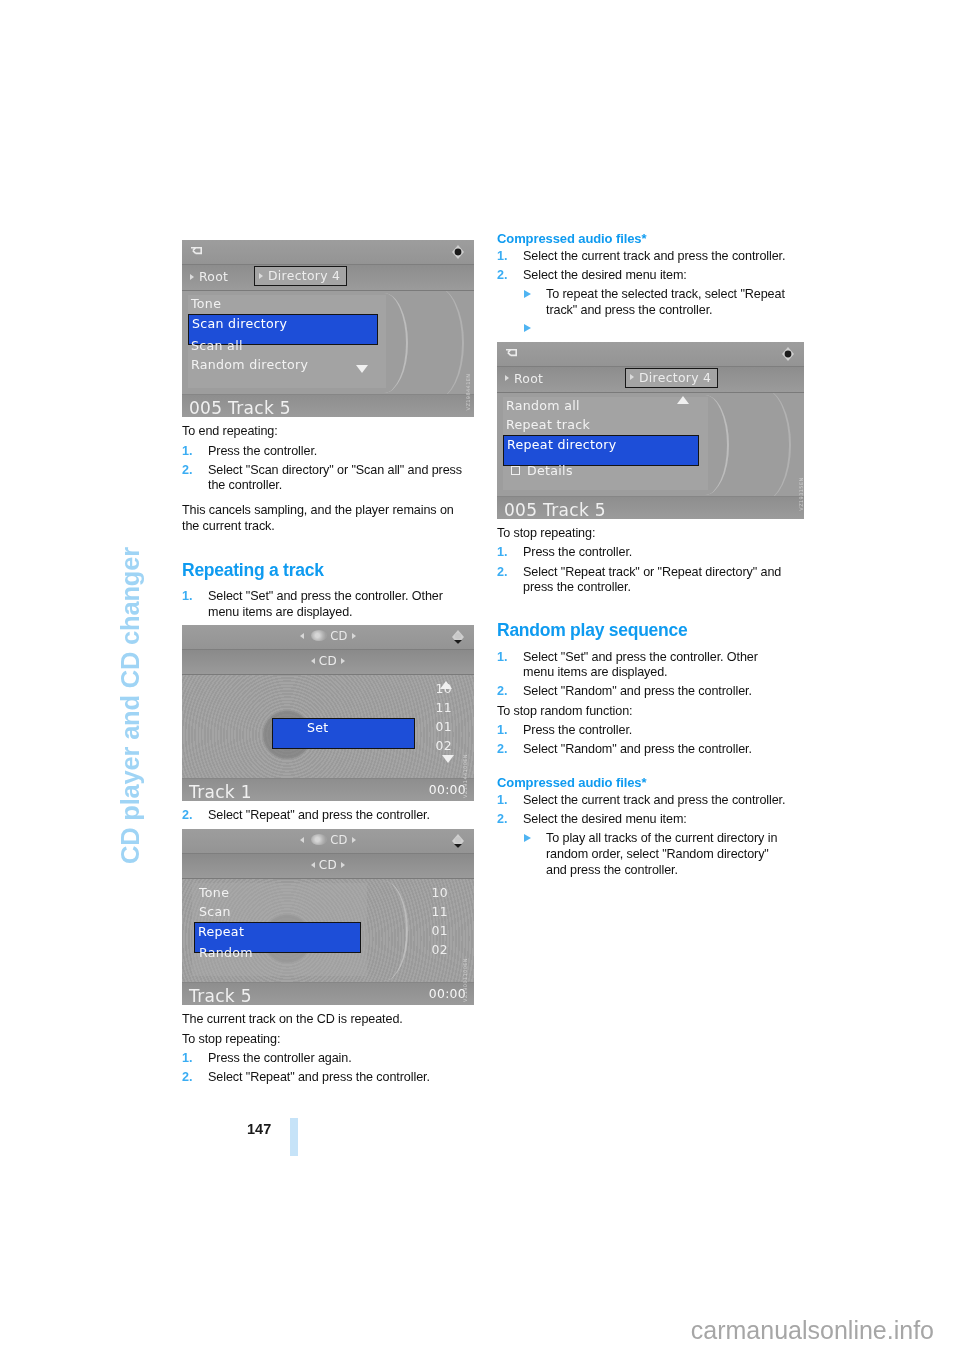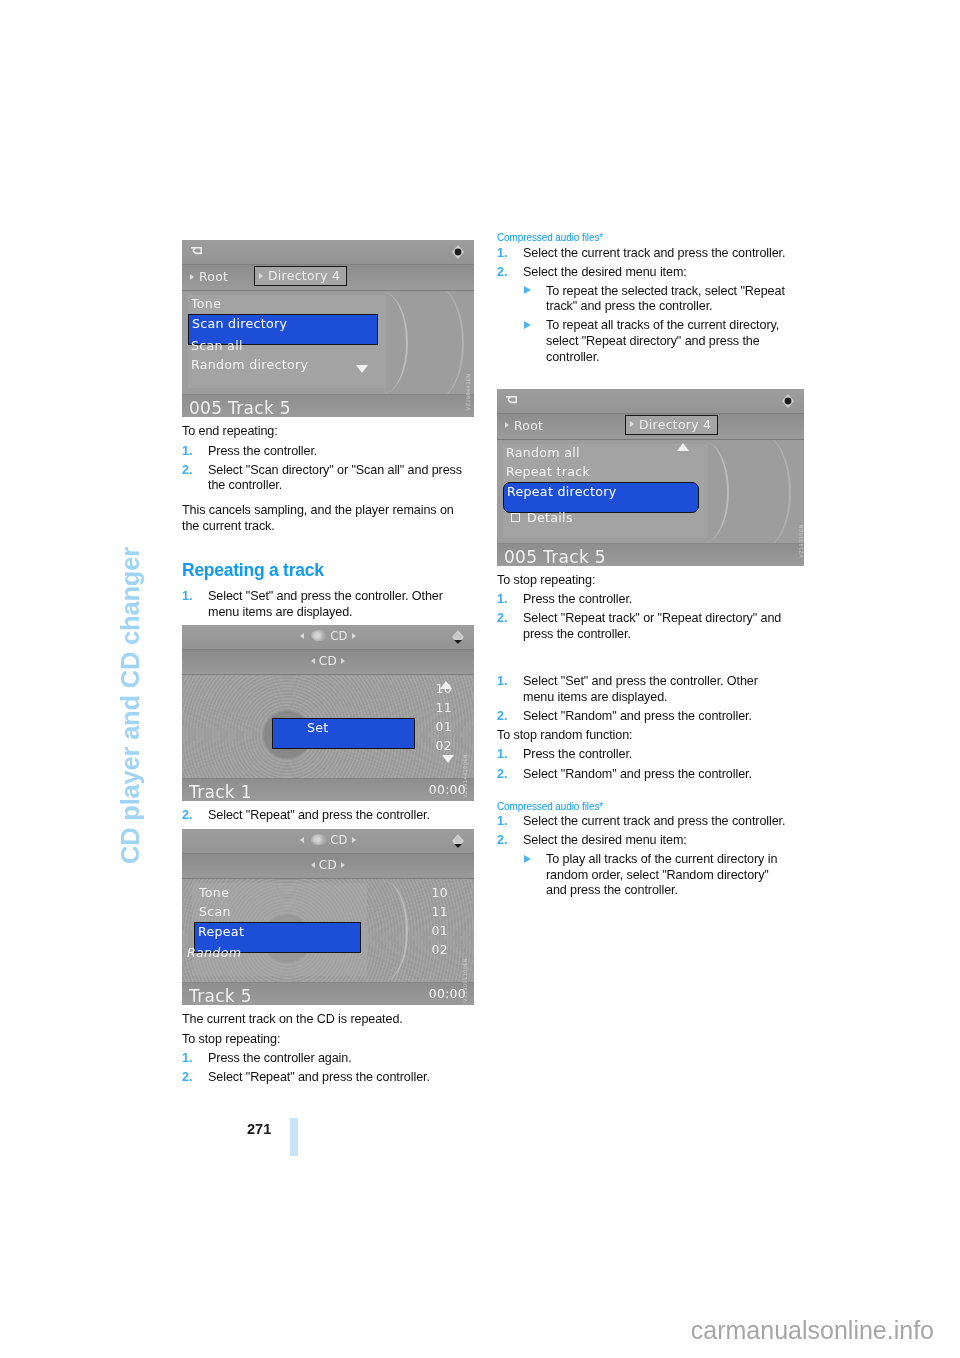--- a/index.html
+++ b/index.html
@@ -87,22 +87,22 @@
   .h2 {
     color: #0f9bf0;
     font-size: 17.5px;
     font-weight: bold;
     letter-spacing: -0.25px;
     line-height: 1.12;
     margin: 0 0 3px 0;
   }
   .h3 {
     color: #0f9bf0;
-    font-size: 10px;
-    font-weight: normal;
+    font-size: 13px;
+    font-weight: bold;
     letter-spacing: -0.1px;
     line-height: 1.15;
     margin: 0 0 2px 0;
   }
   p.para {
     font-size: 12.6px;
     line-height: 15.6px;
     color: #111;
     margin: 0 0 4px 0;
     letter-spacing: -0.1px;
@@ -485,21 +485,21 @@
         <div class="arc"></div>
         <div class="numcol" style="right:26px;">
           <div>10</div>
           <div>11</div>
           <div>01</div>
           <div>02</div>
         </div>
         <div class="sb-item" style="left:14px; top:5px; width:165px;"><span>Tone</span></div>
         <div class="sb-item" style="left:14px; top:24px; width:165px;"><span>Scan</span></div>
         <div class="sb-item sel" style="left:12px; top:43px; width:167px;"><span>Repeat</span></div>
-        <div class="sb-item" style="left:2px; top:65px; width:165px;font-style:italic;"><span>Random</span></div>
+        <div class="sb-item" style="left:14px; top:65px; width:165px;"><span>Random</span></div>
       </div>
       <div class="sb-bot">
         <span class="bl">Track 5</span>
         <span class="br">00:00</span>
       </div>
       <div class="shot-code">VZ19001100EN</div>
     </div>
 
     <p class="para">The current track on the CD is repeated.</p>
     <p class="para">To stop repeating:</p>
@@ -525,21 +525,20 @@
     <div class="step">
       <span class="num">2.</span>
       <span>Select the desired menu item:</span>
     </div>
     <div class="sub">
       <span class="tri"></span>
       <span>To repeat the selected track, select "Repeat track" and press the controller.</span>
     </div>
     <div class="sub">
       <span class="tri"></span>
-      <span>To repeat all tracks of the current directory, select "Repeat directory" and press the controller.</span>
     </div>
 
     <div class="gap-md"></div>
 
     <div class="shot wide">
       <div class="sb-top">
         <svg class="sb-back" viewBox="0 0 16 14">
           <path d="M1 3 h11 v6 h-6 M3 6 l3 -3 M3 6 l3 3" fill="none" stroke="#ececec" stroke-width="1.7"></path>
         </svg>
         <svg class="sb-joy" viewBox="0 0 18 16">
@@ -554,41 +553,42 @@
         <div class="crumb sel" style="left:128px;">
           <span class="ca"></span><span>Directory 4</span>
         </div>
       </div>
       <div class="sb-body">
         <div class="sb-panel" style="width:205px;"></div>
         <div class="arc" style="left:192px;"></div>
         <div class="arc2" style="left:248px;"></div>
         <div class="sb-item" style="top:4px;"><span>Random all</span></div>
         <div class="sb-item" style="top:23px;"><span>Repeat track</span></div>
-        <div class="sb-item sel" style="top:42px; width:196px;border-radius:7px;"><span>Repeat directory</span></div>
+        <div class="sb-item sel" style="top:42px; width:196px;"><span>Repeat directory</span></div>
         <div class="sb-item" style="top:69px; padding-left:8px;"><span class="chk"></span><span>Details</span></div>
         <div class="scroll-up" style="left:180px; top:3px;"></div>
       </div>
       <div class="sb-bot">
         <span class="bl">005 Track 5</span>
       </div>
       <div class="shot-code">VZ19315EN</div>
     </div>
 
     <p class="para">To stop repeating:</p>
     <div class="step">
       <span class="num">1.</span>
       <span>Press the controller.</span>
     </div>
     <div class="step">
       <span class="num">2.</span>
       <span>Select "Repeat track" or "Repeat directory" and press the controller.</span>
     </div>
 
     <div class="gap-lg"></div>
+    <h2 class="h2">Random play sequence</h2>
     <div class="gap-sm"></div>
 
     <div class="step">
       <span class="num">1.</span>
       <span>Select "Set" and press the controller. Other menu items are displayed.</span>
     </div>
     <div class="step">
       <span class="num">2.</span>
       <span>Select "Random" and press the controller.</span>
     </div>
@@ -613,18 +613,18 @@
     <div class="step">
       <span class="num">2.</span>
       <span>Select the desired menu item:</span>
     </div>
     <div class="sub">
       <span class="tri"></span>
       <span>To play all tracks of the current directory in random order, select "Random directory" and press the controller.</span>
     </div>
   </div>
 
-  <div class="pagenum">271</div>
+  <div class="pagenum">147</div>
   <div class="pagenum-bar"></div>
 
   <div class="watermark">carmanualsonline.info</div>
 
 </div>
 
 </body></html>

